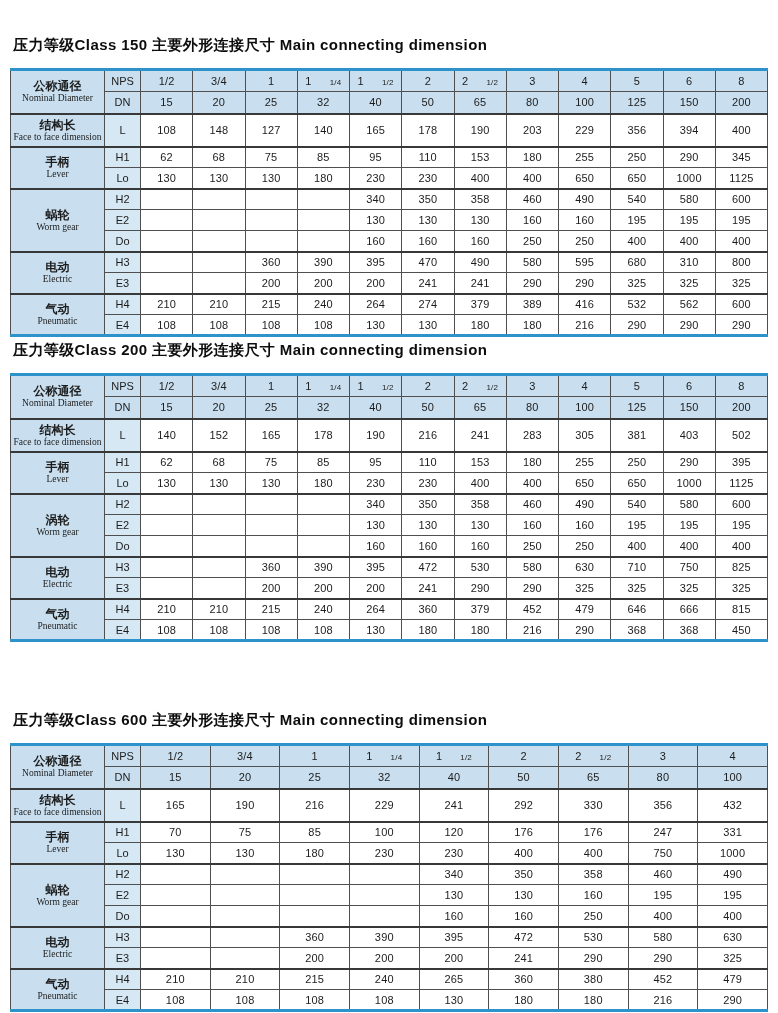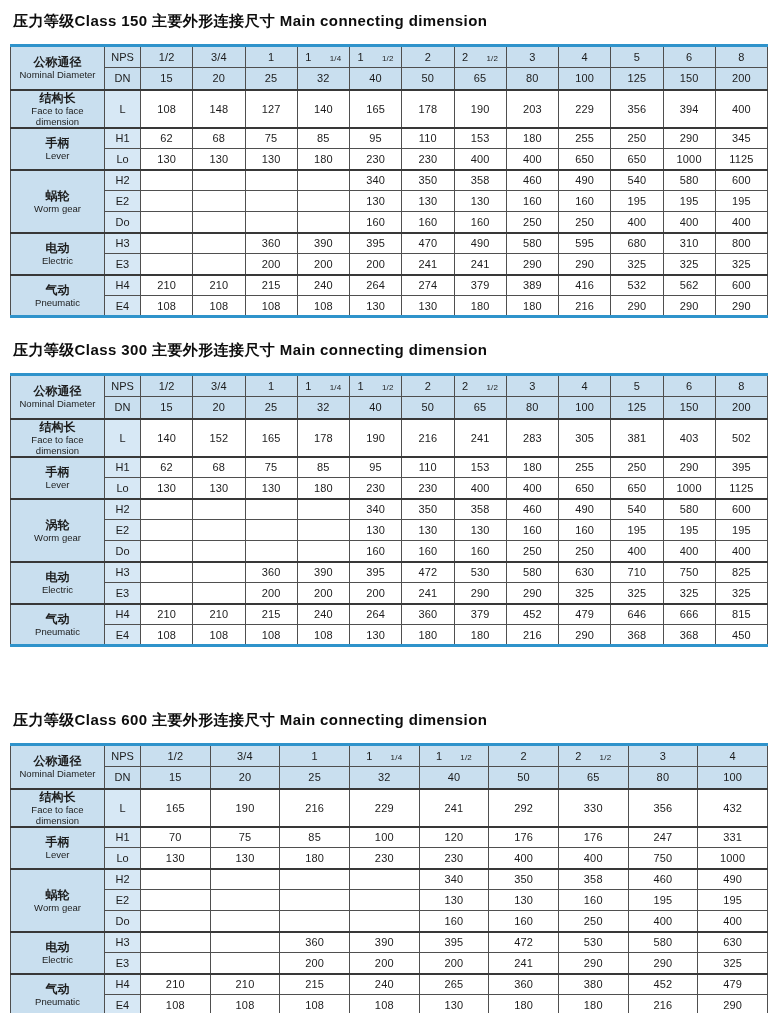--- a/index.html
+++ b/index.html
@@ -12,21 +12,21 @@
   }
   *{box-sizing:border-box;}
   html,body{margin:0;padding:0;background:#ffffff;}
   body{
     width:778px;height:1013px;
     font-family:"Liberation Sans","DejaVu Sans",sans-serif;
     color:var(--text);
   }
   .page{position:relative;width:778px;height:1013px;background:#fff;overflow:hidden;}
   .section{position:absolute;left:10px;width:758px;}
-  .sec-0{top:12px;}
+  .sec-0{top:36px;}
   .sec-1{top:341px;}
   .sec-2{top:711px;}
   .sec-title{
     font-size:15px;font-weight:bold;color:#0d0d0d;
     letter-spacing:0.4px;margin:0 0 0 3px;white-space:nowrap;
   }
   table.dim-table{
     border-collapse:collapse;table-layout:fixed;width:758px;
     margin-top:13px;
     border-top:3px solid var(--blue);
@@ -38,21 +38,21 @@
     font-size:11px;padding:0 1px;height:21px;
     color:var(--text);overflow:hidden;
     background:#ffffff;
   }
   tr.hdr td{height:22px;background:var(--hdr-fill);}
   tr.tall td{height:33px;}
   td.lblcell{background:var(--hdr-fill);}
   td.keycell{background:var(--key-fill);}
   tr.grp-start td{border-top:2px solid var(--grp-line);}
   .zh{font-size:12px;font-weight:bold;line-height:14px;}
-  .en{font-size:9.5px;line-height:11px;}
+  .en{font-size:9.5px;line-height:11px;font-family:Liberation Serif, serif;}
   .frac{font-size:8px;vertical-align:baseline;margin-left:18px;}
   .valcell{letter-spacing:0.2px;}
 </style>
 </head>
 <body>
 
 <div class="page">
   <div id="tables-root">
       <div class="section sec-0">
         <div class="sec-title">压力等级Class 150 主要外形连接尺寸 Main connecting dimension</div>
@@ -275,21 +275,21 @@
               <td class="valcell">180</td>
               <td class="valcell">216</td>
               <td class="valcell">290</td>
               <td class="valcell">290</td>
               <td class="valcell">290</td>
             </tr>
           </tbody>
         </table>
       </div>
       <div class="section sec-1">
-        <div class="sec-title">压力等级Class 300 主要外形连接尺寸 Main connecting dimension</div>
+        <div class="sec-title">压力等级Class 200 主要外形连接尺寸 Main connecting dimension</div>
         <table class="dim-table">
           <colgroup>
             <col style="width: 94px;">
             <col style="width: 36px;">
             <col>
             <col>
             <col>
             <col>
             <col>
             <col>

